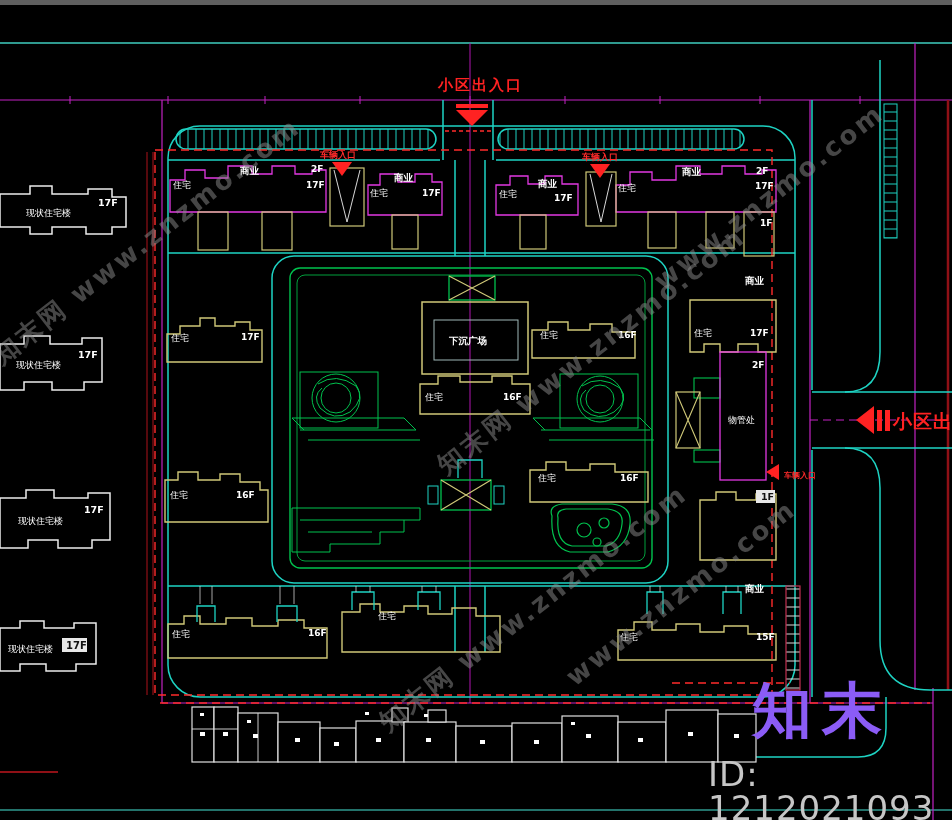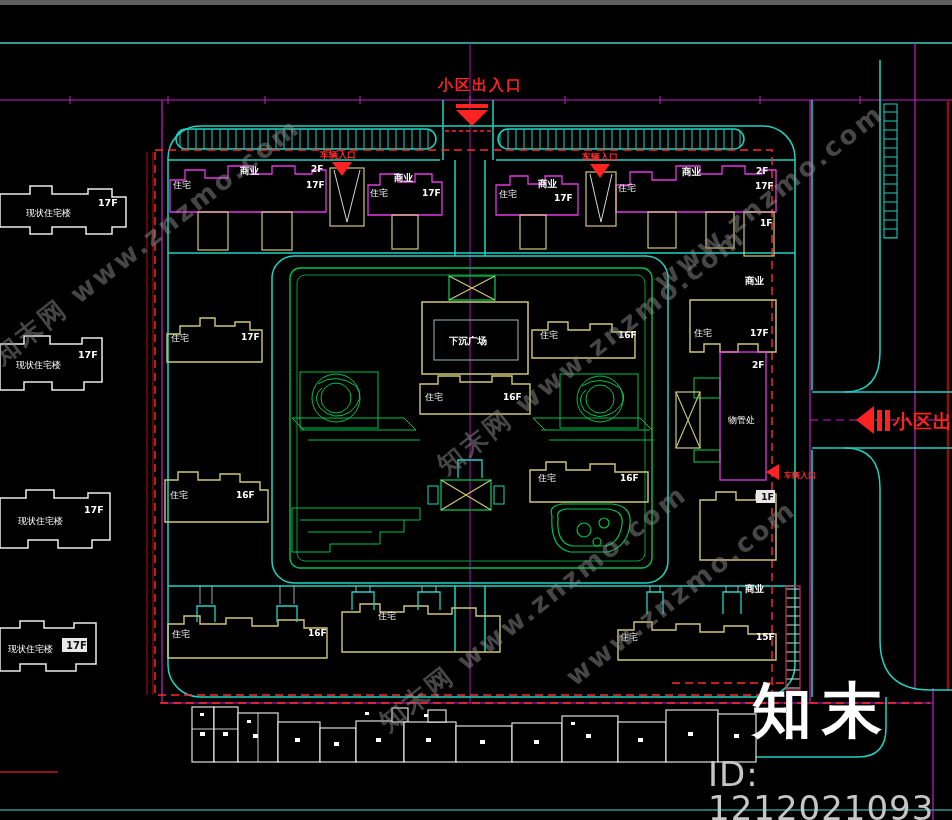--- a/index.html
+++ b/index.html
@@ -8,21 +8,21 @@
   svg{position:absolute;left:0;top:0;}
   svg text{font-family:"DejaVu Sans","Liberation Sans",sans-serif;}
   .t{fill:#ffffff;font-size:9px;}
   .tb{fill:#ffffff;font-size:9.5px;font-weight:bold;}
   .tf{fill:#ffffff;font-size:9px;font-weight:bold;}
   .tred{fill:#ff2b2b;font-size:9px;font-weight:bold;}
   .tred-big{fill:#ff2222;font-size:15px;font-weight:bold;letter-spacing:2px;}
   .tred-side{fill:#ff2222;font-size:19px;font-weight:bold;letter-spacing:1px;}
   .wm{position:absolute;color:rgba(140,140,140,0.5);font-size:26px;font-weight:bold;
       letter-spacing:3px;white-space:nowrap;transform-origin:left top;transform:rotate(-38deg);}
-  .logo{position:absolute;left:752px;top:680px;color:#ffffff;font-size:60px;font-weight:700;
+  .logo{position:absolute;left:752px;top:680px;color:#8b5cf6;font-size:60px;font-weight:700;
         letter-spacing:10px;line-height:1;}
   .imgid{position:absolute;left:708px;top:757px;color:#c6c6c6;font-size:34px;letter-spacing:1px;line-height:1;}
 </style>
 </head>
 <body>
 
 <div id="canvas">
 
 <svg width="952" height="820" viewBox="0 0 952 820">
   <defs>

